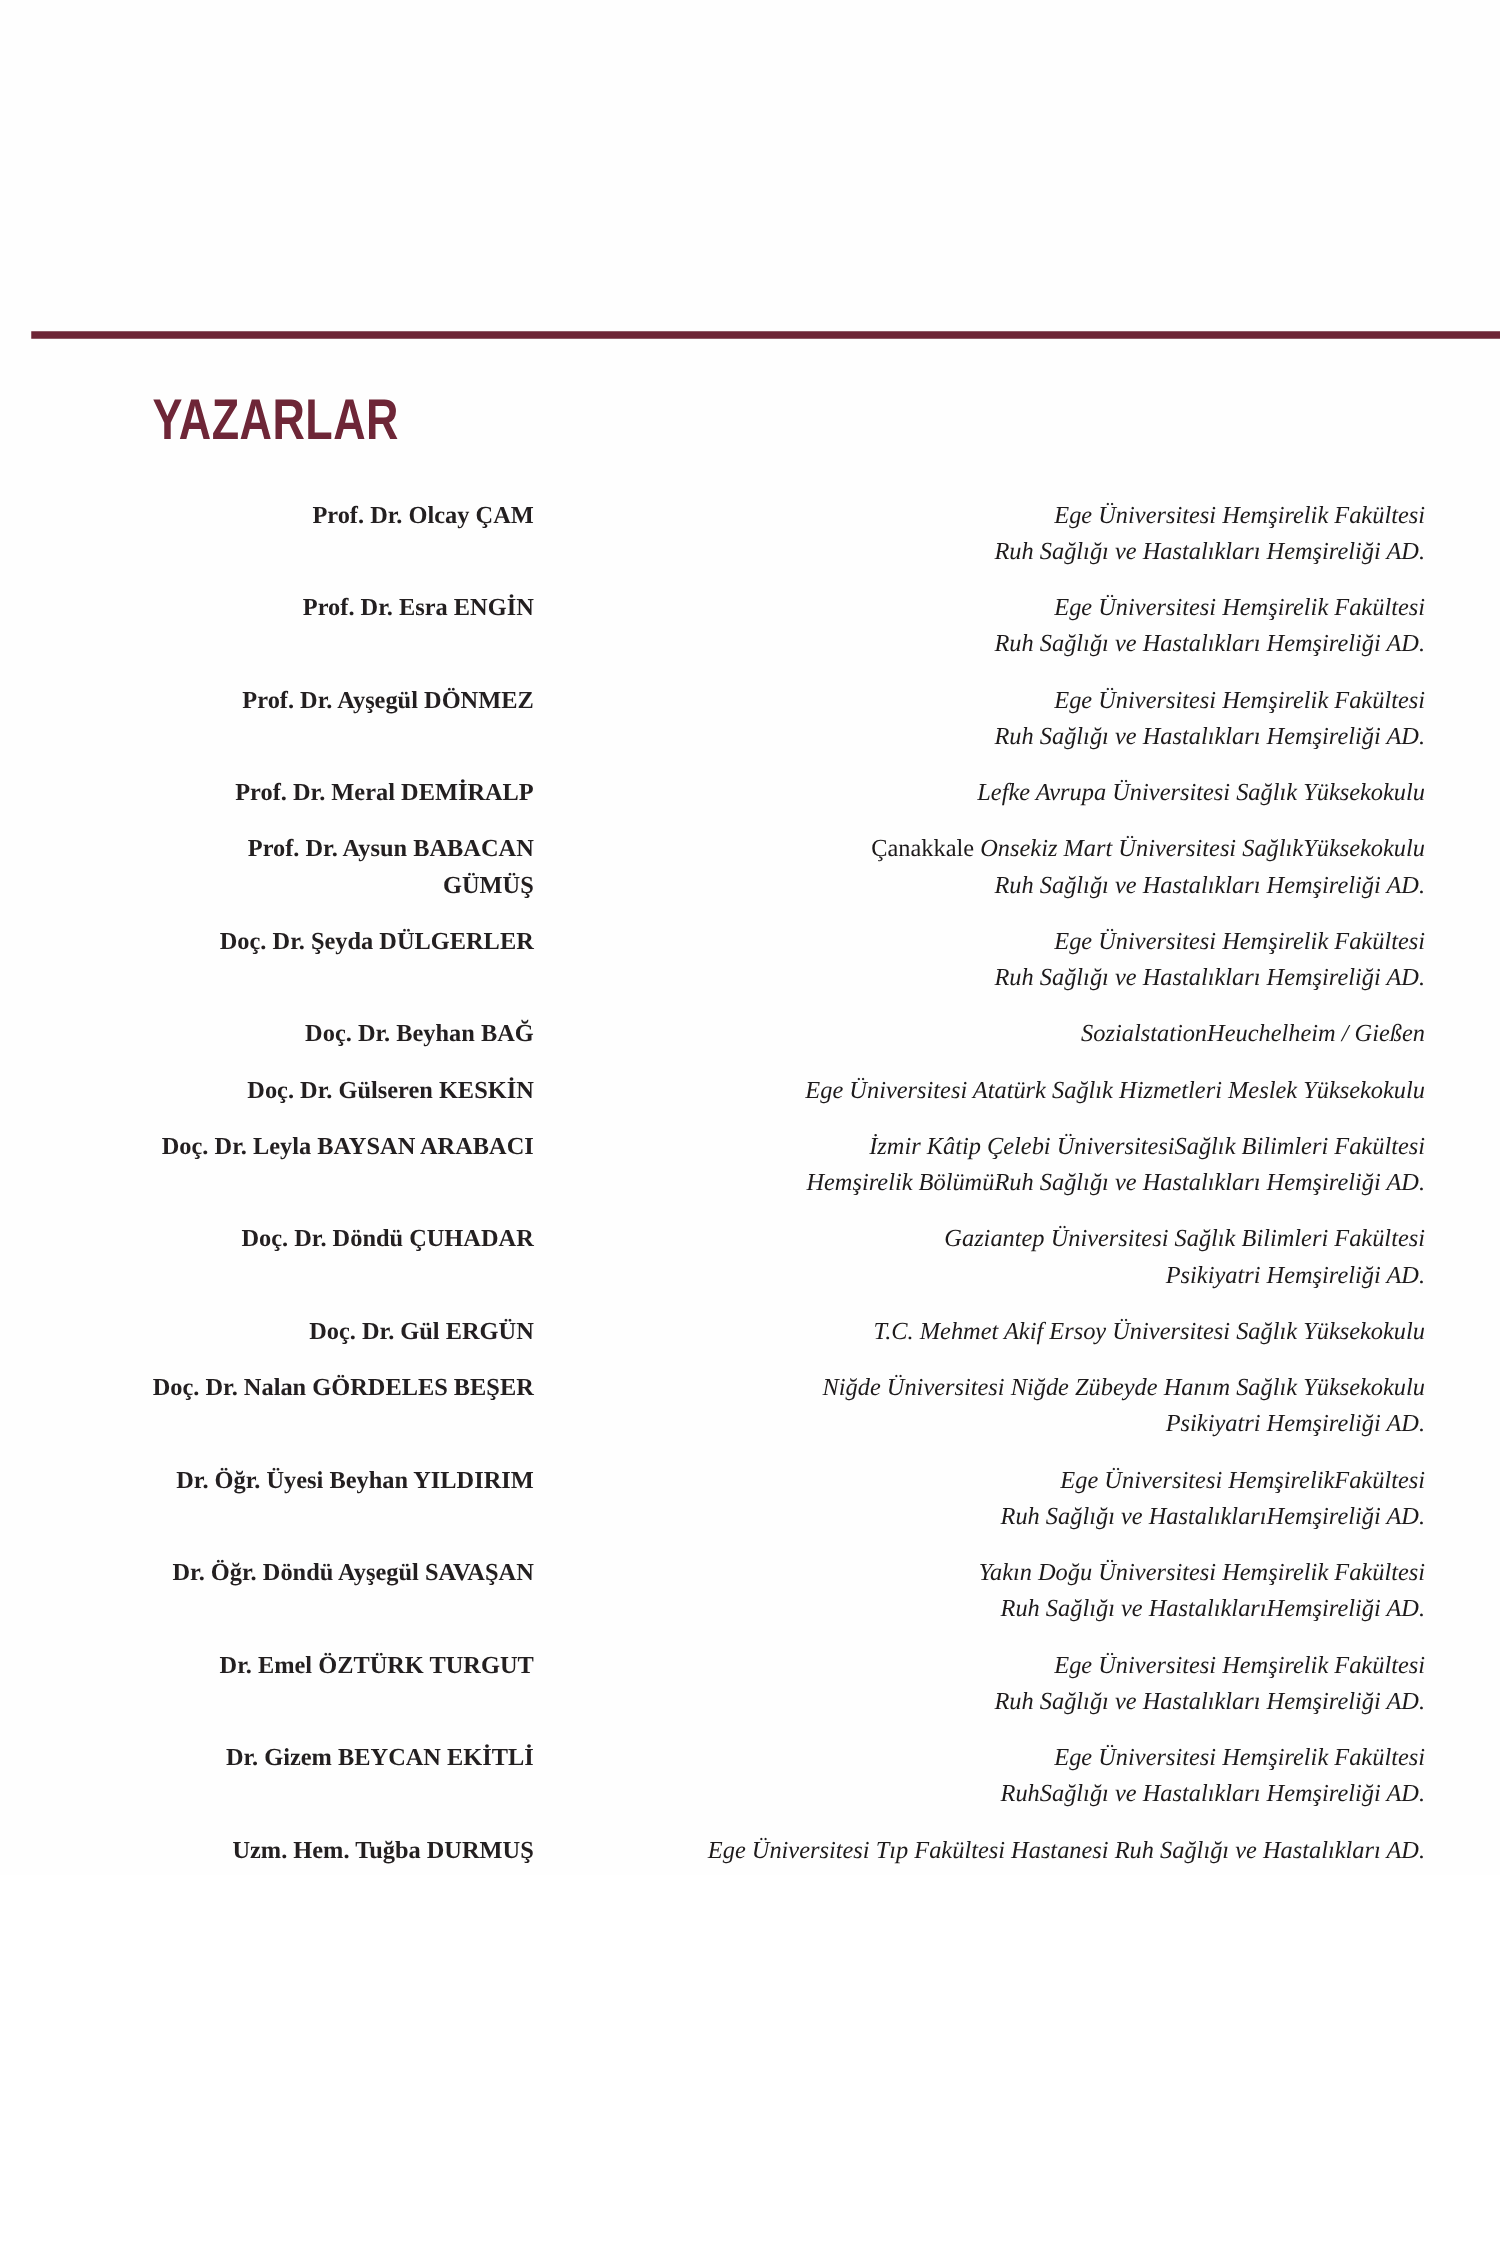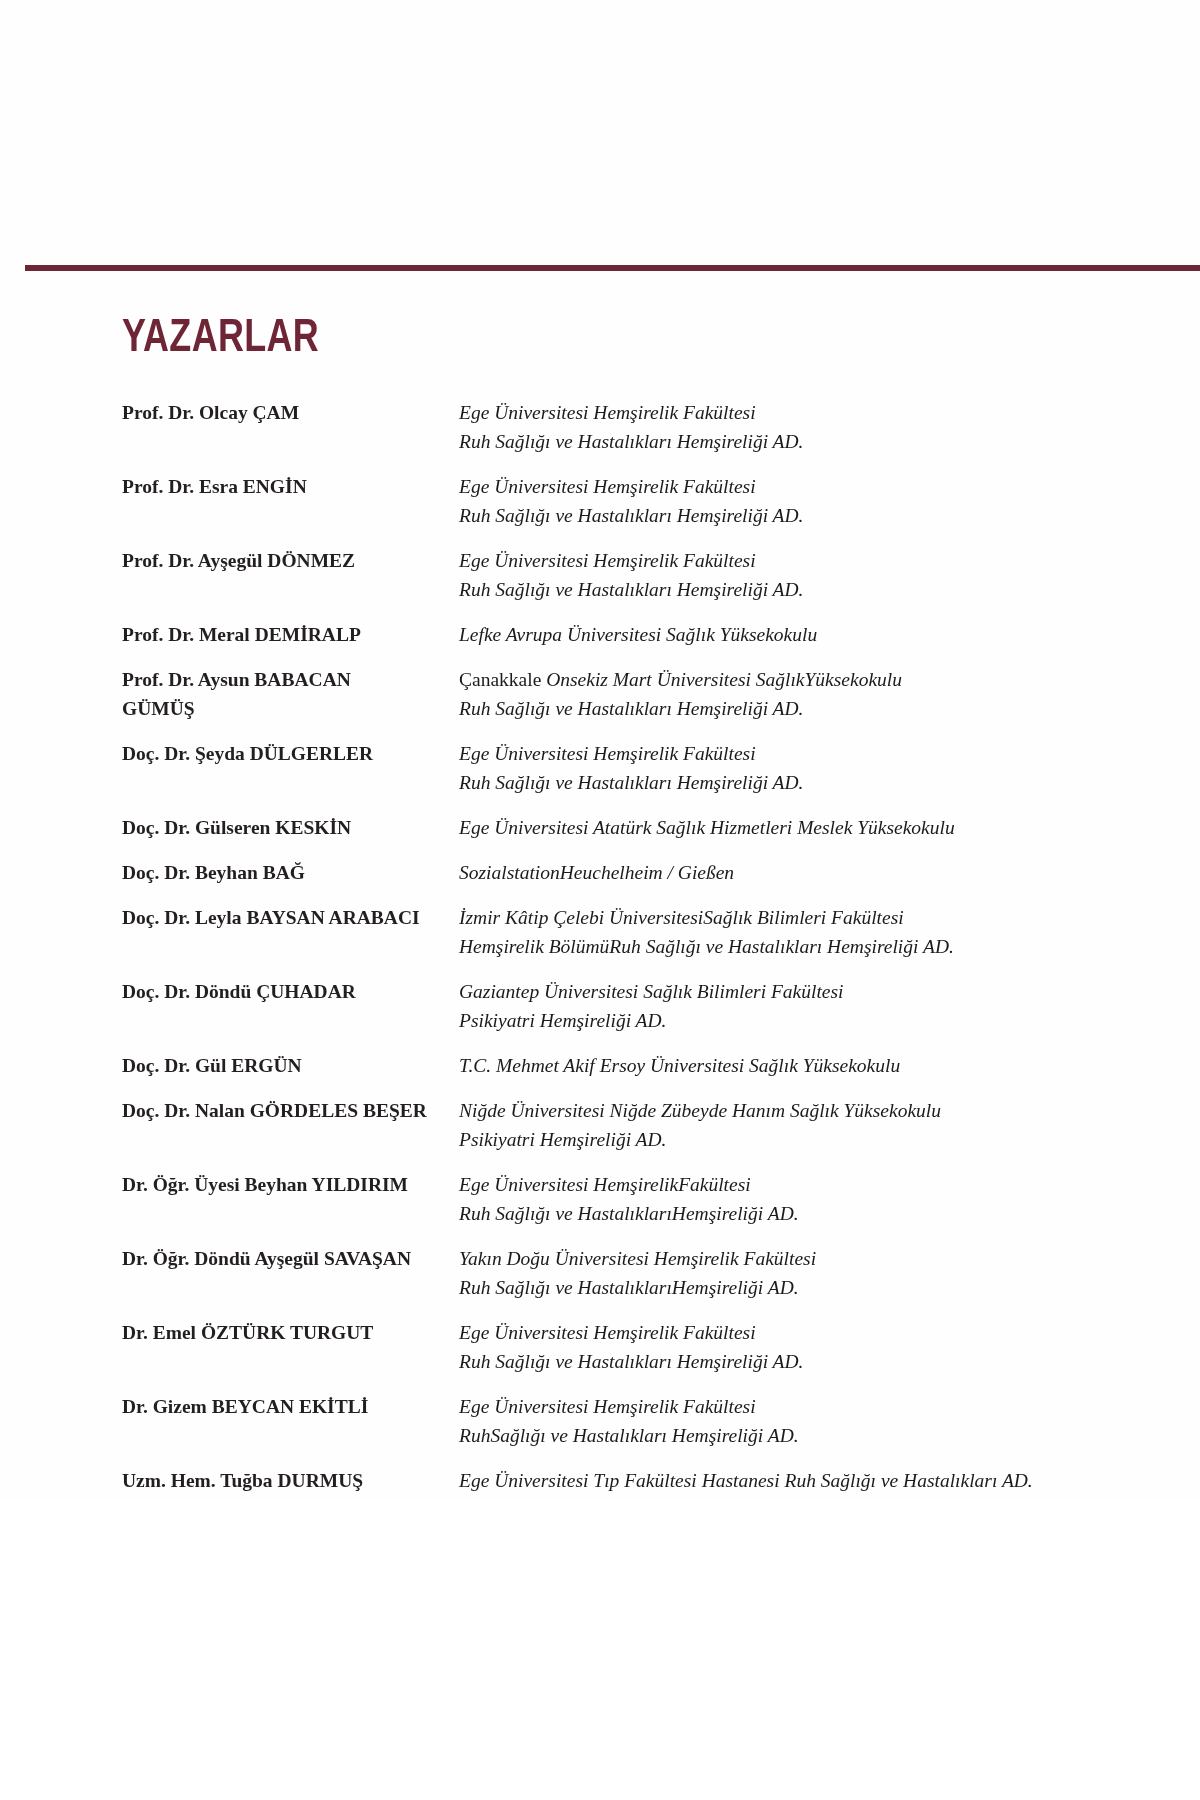--- a/index.html
+++ b/index.html
@@ -41,20 +41,21 @@
   .authors-list {
     position: absolute;
     top: 398px;
     left: 122px;
     right: 60px;
   }
   .author-row {
     display: flex;
     align-items: flex-start;
     margin-bottom: 16px;
+    text-align: right;
   }
   .author-name {
     flex: 0 0 313px;
     width: 313px;
     font-weight: bold;
     font-size: 19.5px;
     line-height: 29px;
     color: #231f20;
     padding-right: 8px;
     box-sizing: border-box;
@@ -119,29 +120,29 @@
         </div>
       </div>
       <div class="author-row">
         <div class="author-name">Doç. Dr. Şeyda DÜLGERLER</div>
         <div class="author-affiliation">
           <div class="affil-line"><span class="seg-italic">Ege Üniversitesi Hemşirelik Fakültesi</span></div>
           <div class="affil-line"><span class="seg-italic">Ruh Sağlığı ve Hastalıkları Hemşireliği AD.</span></div>
         </div>
       </div>
       <div class="author-row">
+        <div class="author-name">Doç. Dr. Beyhan BAĞ</div>
+        <div class="author-affiliation">
+          <div class="affil-line"><span class="seg-italic">SozialstationHeuchelheim / Gießen</span></div>
+        </div>
+      </div>
+      <div class="author-row">
         <div class="author-name">Doç. Dr. Gülseren KESKİN</div>
         <div class="author-affiliation">
           <div class="affil-line"><span class="seg-italic">Ege Üniversitesi Atatürk Sağlık Hizmetleri Meslek Yüksekokulu</span></div>
-        </div>
-      </div>
-      <div class="author-row">
-        <div class="author-name">Doç. Dr. Beyhan BAĞ</div>
-        <div class="author-affiliation">
-          <div class="affil-line"><span class="seg-italic">SozialstationHeuchelheim / Gießen</span></div>
         </div>
       </div>
       <div class="author-row">
         <div class="author-name">Doç. Dr. Leyla BAYSAN ARABACI</div>
         <div class="author-affiliation">
           <div class="affil-line"><span class="seg-italic">İzmir Kâtip Çelebi ÜniversitesiSağlık Bilimleri Fakültesi</span></div>
           <div class="affil-line"><span class="seg-italic">Hemşirelik BölümüRuh Sağlığı ve Hastalıkları Hemşireliği AD.</span></div>
         </div>
       </div>
       <div class="author-row">

